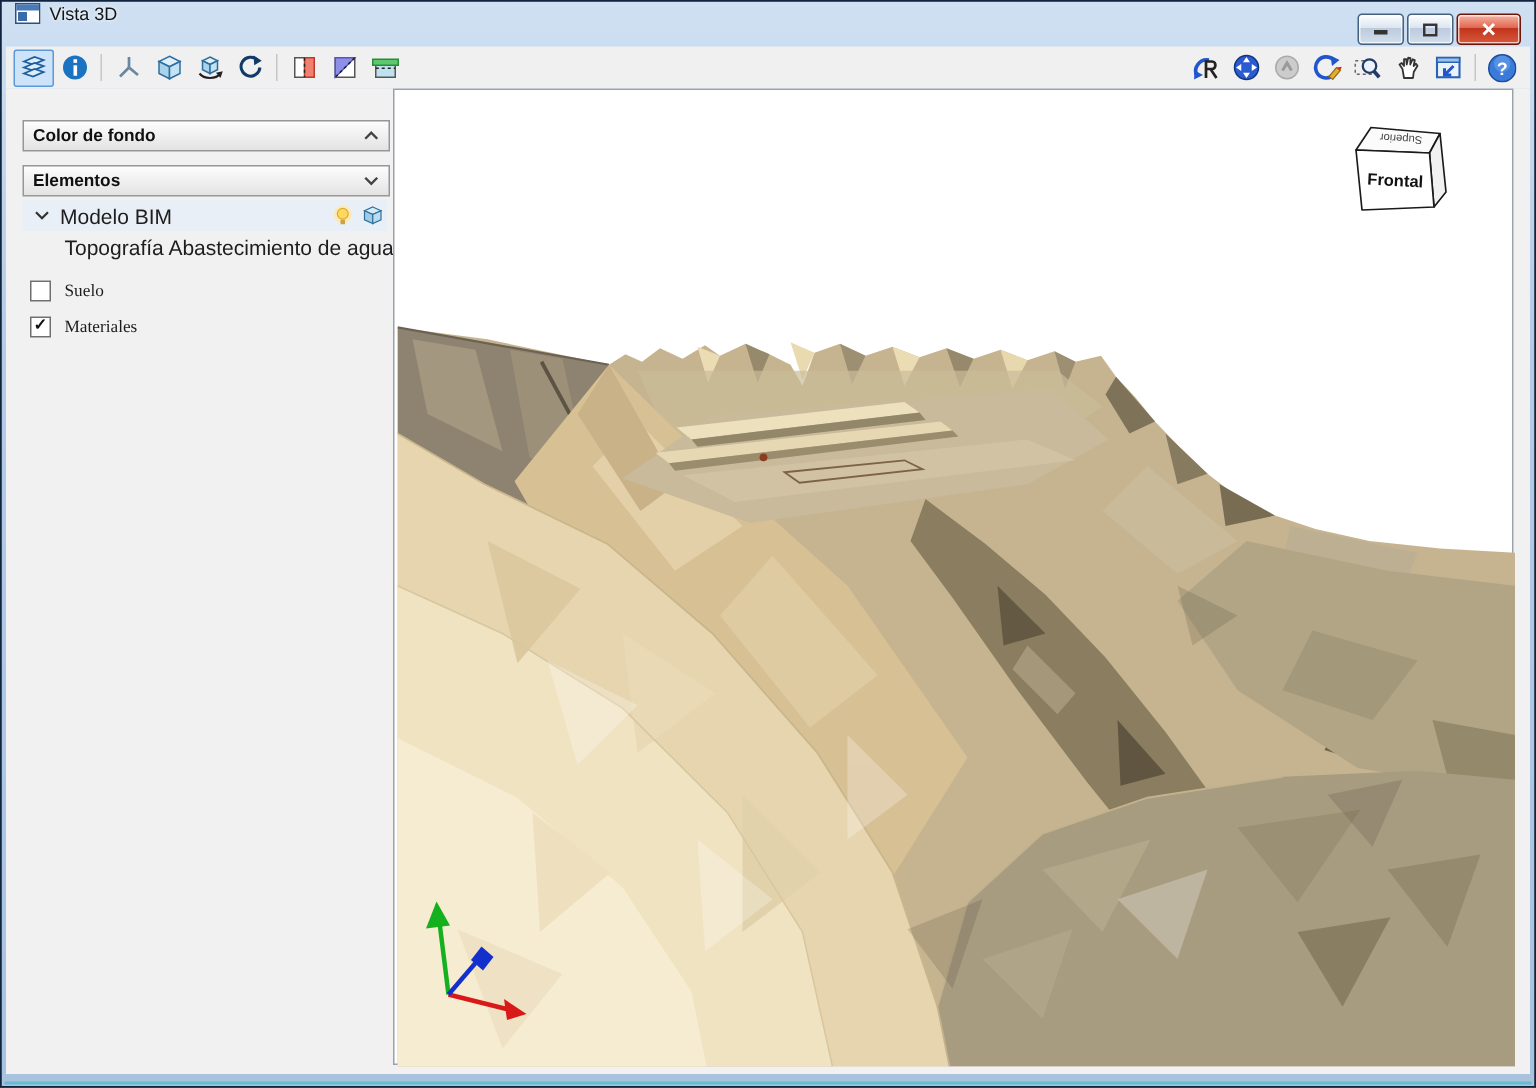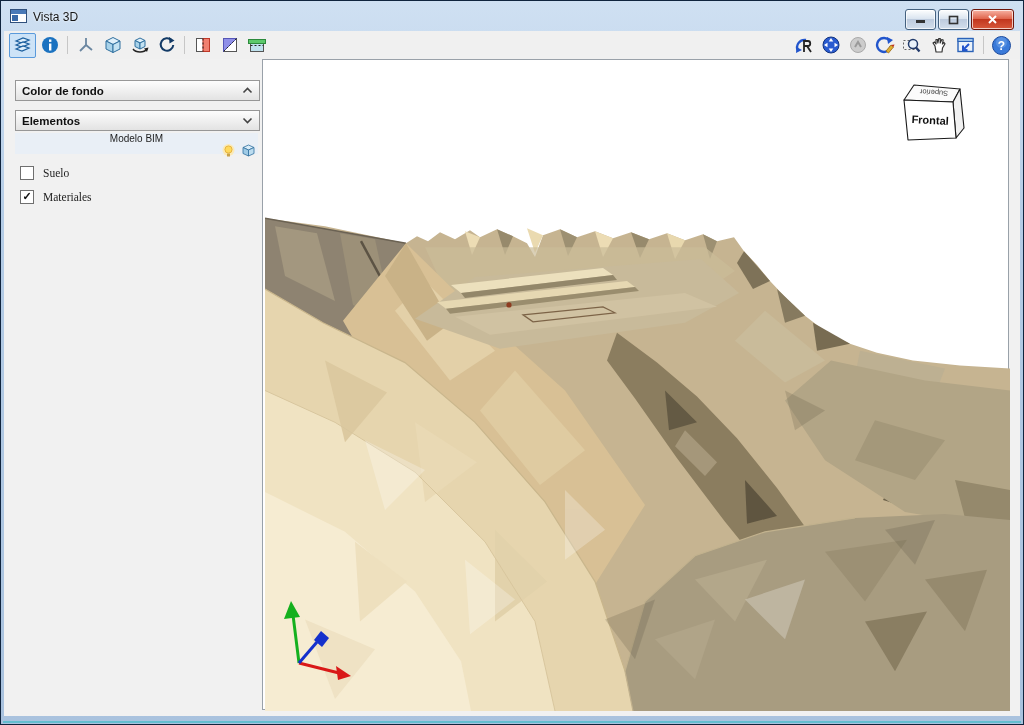--- a/index.html
+++ b/index.html
@@ -1,42 +1,42 @@
 <!DOCTYPE html>
 <html><head>
 <meta charset="utf-8">
 <style>
   html,body{margin:0;padding:0;width:1024px;height:725px;overflow:hidden;
     font-family:"Liberation Sans",sans-serif;background:#0e1d30;}
   .window{position:absolute;inset:0;background:linear-gradient(#cfe0f2,#b4cce6 30%,#a9c2de);
     border:1px solid #10243d;box-sizing:border-box;}
   .window::after{content:"";position:absolute;left:2px;right:2px;bottom:1px;height:2px;background:#53bccB;opacity:.8;}
   
-  .titlebar{position:absolute;left:3px;right:3px;top:1px;height:29px;display:flex;align-items:center;padding:0 6px;}
+  .titlebar{position:absolute;left:3px;right:3px;top:1px;height:29px;display:flex;padding:0 6px;}
   .title-text{font-size:12px;color:#151515;margin-left:6px;text-shadow:0 0 3px #fff;}
   .win-controls{position:absolute;right:6px;top:7px;display:flex;gap:2px;}
   .wbtn{height:19px;border:1px solid #44617f;border-radius:3px;display:flex;align-items:center;justify-content:center;
     background:linear-gradient(#fdfefe,#dbe5f0 45%,#bccadd 46%,#d3dfec);box-shadow:inset 0 0 0 1px rgba(255,255,255,.7);}
   .wbtn.min,.wbtn.max{width:29px;}
   .wbtn.close{width:41px;background:linear-gradient(#f7b3a4,#e0674f 45%,#c0341c 46%,#d8593c);border-color:#6e150a;}
   
   .toolbar{position:absolute;left:3px;right:3px;top:30px;height:28px;background:#f0f0f0;
     display:flex;align-items:center;padding:0 5px;box-sizing:border-box;}
   .tb-btn{width:25px;height:23px;display:flex;align-items:center;justify-content:center;border:1px solid transparent;border-radius:2px;}
   .tb-btn.selected{background:#cde3f7;border-color:#5a9adb;}
   .tb-sep{width:1px;height:18px;background:#c6c6c6;margin:0 4px;flex:none;}
   .tb-right{margin-left:auto;display:flex;align-items:center;}
   
   .client{position:absolute;left:3px;right:3px;top:58px;bottom:8px;background:#f1f1f1;}
   .sidebar{position:absolute;left:0;top:16px;bottom:0;width:258px;background:#f1f1f1;padding:5px 2px 0 11px;box-sizing:border-box;}
   .panel-h{height:19px;border:1px solid #979797;background:linear-gradient(#fdfdfd,#e3e3e3);
     display:flex;align-items:center;padding:0 6px;font-weight:bold;font-size:11.5px;color:#101010;margin-bottom:9px;}
   .panel-h .chev{margin-left:auto;display:flex;}
   .panel-h.tight{margin-bottom:2px;text-align:center;}
-  .trow{height:21px;display:flex;align-items:center;font-size:10px;color:#1d1d1d;margin-right:2px;flex-direction:column;}
+  .trow{height:21px;display:flex;align-items:center;font-size:14px;color:#1d1d1d;margin-right:2px;}
   .trow.sel{background:#e9eff6;}
   .trow .lbl{white-space:nowrap;}
   .row-icons{margin-left:auto;display:flex;gap:7px;margin-right:3px;}
   .indent1{width:8px;flex:none}.indent2{width:28px;flex:none}
   .chk{height:21px;display:flex;align-items:center;font-size:11.5px;color:#1d1d1d;margin-top:3px;font-family:Liberation Serif, serif;}
   .box{width:12px;height:12px;border:1px solid #6f6f6f;background:#fff;margin:0 9px 0 5px;
     display:flex;align-items:center;justify-content:center;font-size:11px;line-height:11px;color:#111;font-weight:bold;}
   .canvas{position:absolute;left:258px;top:0;right:11px;bottom:6px;background:#fff;
     border:1px solid #99a1a9;box-shadow:inset 0 0 0 2px #fff;}
   .terrain{position:absolute;inset:2px;}
@@ -252,20 +252,38 @@
           <svg width="13" height="13">
             <g stroke="#2f6f9e" stroke-width="0.8">
               <path d="M6.5 1 L12 3.5 L6.5 6 L1 3.5 Z" fill="#d8ecf8"></path>
               <path d="M1 3.5 L6.5 6 L6.5 12 L1 9.5 Z" fill="#9fcbe6"></path>
               <path d="M12 3.5 L6.5 6 L6.5 12 L12 9.5 Z" fill="#bcdcef"></path>
             </g>
           </svg>
         </span>
       </div>
 
+      <div class="trow">
+        <span class="indent2"></span>
+        <span class="lbl">Topografía Abastecimiento de agua</span>
+        <span class="row-icons">
+          <svg width="13" height="14">
+            <circle cx="6.5" cy="6" r="6" fill="#ffe9a8" opacity="0.8"></circle>
+            <circle cx="6.5" cy="5.5" r="3.6" fill="#ffd95e" stroke="#dfa930" stroke-width="0.8"></circle>
+            <rect x="5" y="9.5" width="3" height="3" fill="#c9a24a"></rect>
+          </svg>
+          <svg width="13" height="13">
+            <g stroke="#2f6f9e" stroke-width="0.8">
+              <path d="M6.5 1 L12 3.5 L6.5 6 L1 3.5 Z" fill="#d8ecf8"></path>
+              <path d="M1 3.5 L6.5 6 L6.5 12 L1 9.5 Z" fill="#9fcbe6"></path>
+              <path d="M12 3.5 L6.5 6 L6.5 12 L12 9.5 Z" fill="#bcdcef"></path>
+            </g>
+          </svg>
+        </span>
+      </div>
 
       <div style="height:5px"></div>
 
 
       <div class="chk">
         <span class="box"></span>
         <span>Suelo</span>
       </div>
       <div class="chk">
         <span class="box">✓</span>

